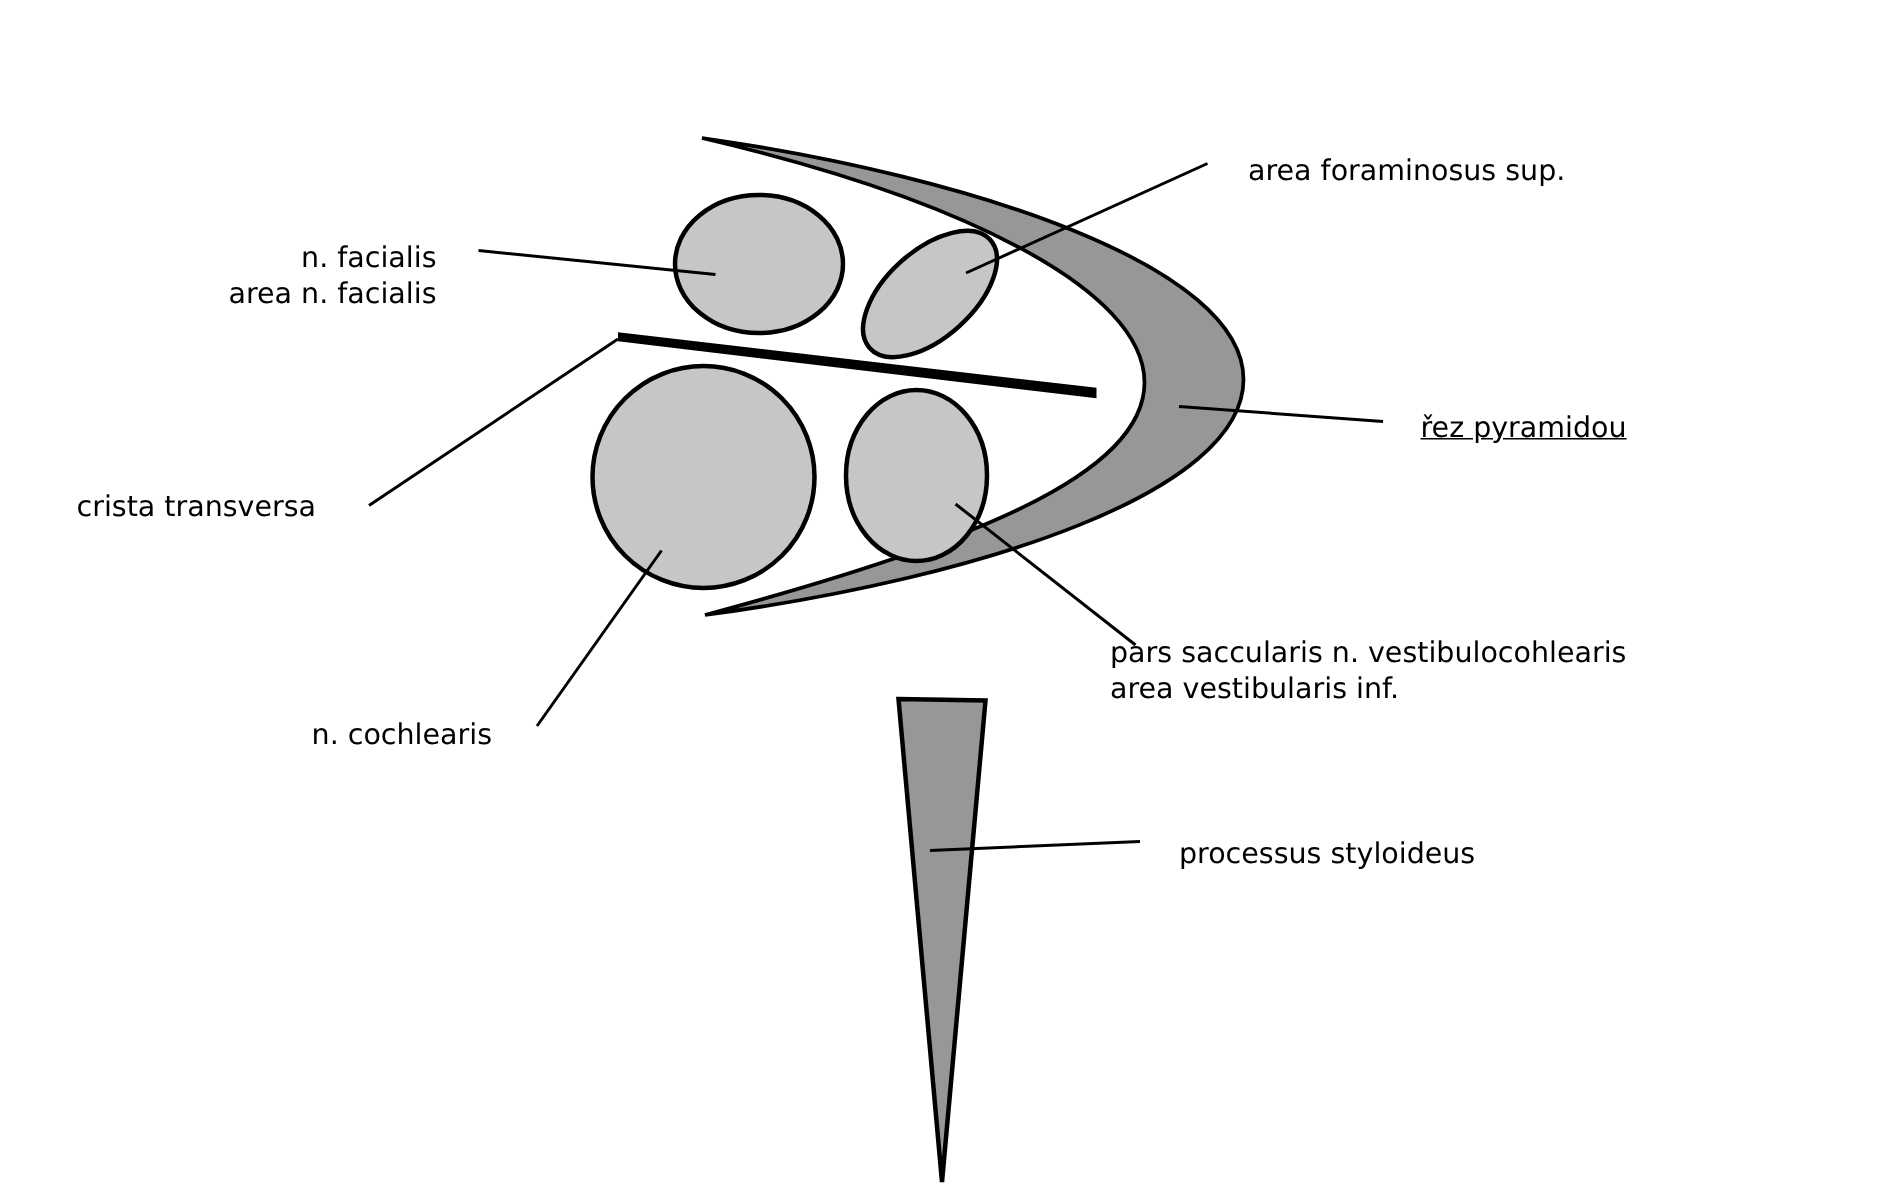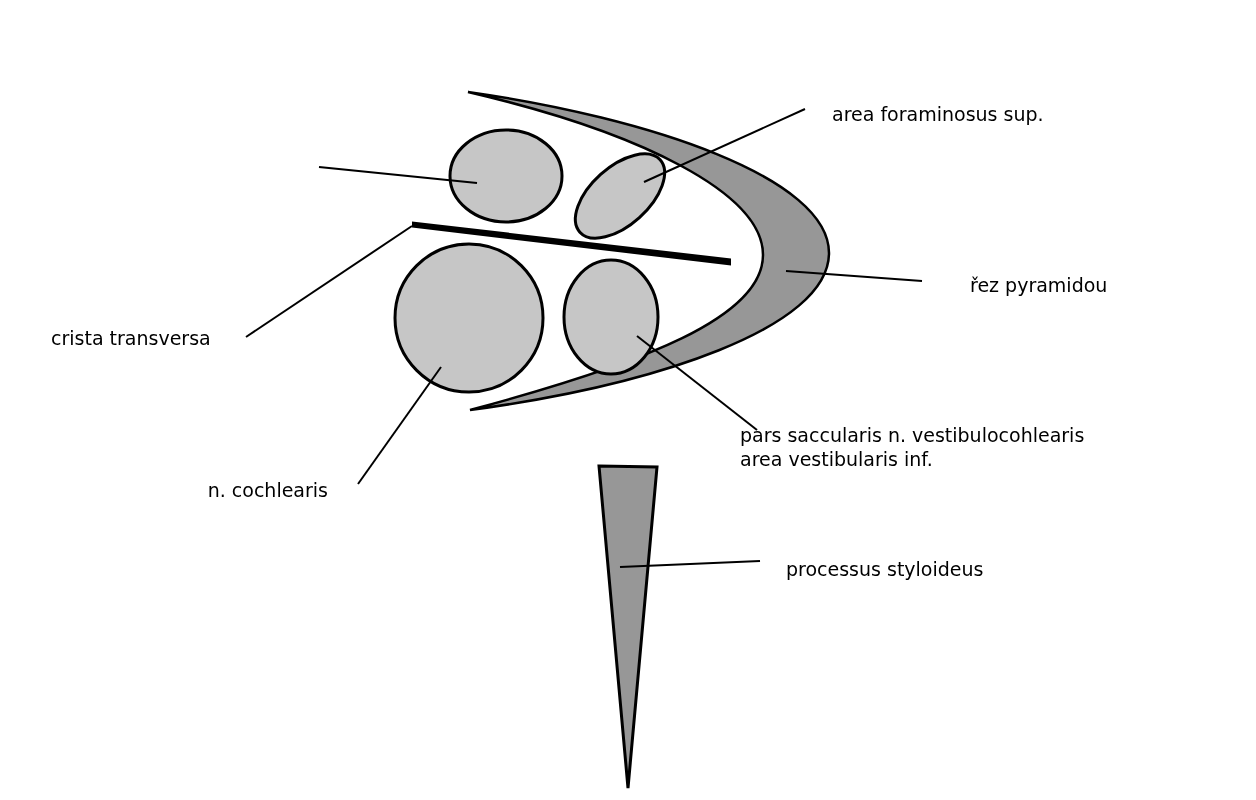--- a/index.html
+++ b/index.html
@@ -26,21 +26,21 @@
   .label {
     position: absolute;
     white-space: nowrap;
   }
   .label.right {
     text-align: right;
   }
   
   .lbl-facialis       { left: 91px;  top: 160px; width: 200px; }
   .lbl-utriculo       { left: 832px; top: 102px; }
-  .lbl-rez            { left: 970px; top: 273px; }
+  .lbl-rez            { left: 947px; top: 273px; text-decoration: underline; }
   .lbl-crista         { left: 51px;  top: 326px; }
   .lbl-saccularis     { left: 740px; top: 423px; }
   .lbl-cochlearis     { left: 40px;  top: 478px; width: 288px; }
   .lbl-processus      { left: 786px; top: 557px; }
 </style>
 </head>
 <body>
 
 <div class="stage">
 
@@ -68,20 +68,22 @@
     <line x1="319" y1="167" x2="477" y2="183" stroke="#000000" stroke-width="2"></line>
     <line x1="644" y1="182" x2="805" y2="109" stroke="#000000" stroke-width="2"></line>
     <line x1="786" y1="271" x2="922" y2="281" stroke="#000000" stroke-width="2"></line>
     <line x1="246" y1="337" x2="412" y2="226" stroke="#000000" stroke-width="2"></line>
     <line x1="637" y1="336" x2="757" y2="430" stroke="#000000" stroke-width="2"></line>
     <line x1="441" y1="367" x2="358" y2="484" stroke="#000000" stroke-width="2"></line>
     <line x1="620" y1="567" x2="760" y2="561" stroke="#000000" stroke-width="2"></line>
   </svg>
 
   <div class="label right lbl-facialis">
+    <div>n. facialis</div>
+    <div>area n. facialis</div>
   </div>
 
   <div class="label lbl-utriculo">
     <div>area foraminosus sup.</div>
   </div>
 
   <div class="label lbl-rez">
     <div>řez pyramidou</div>
   </div>
 

